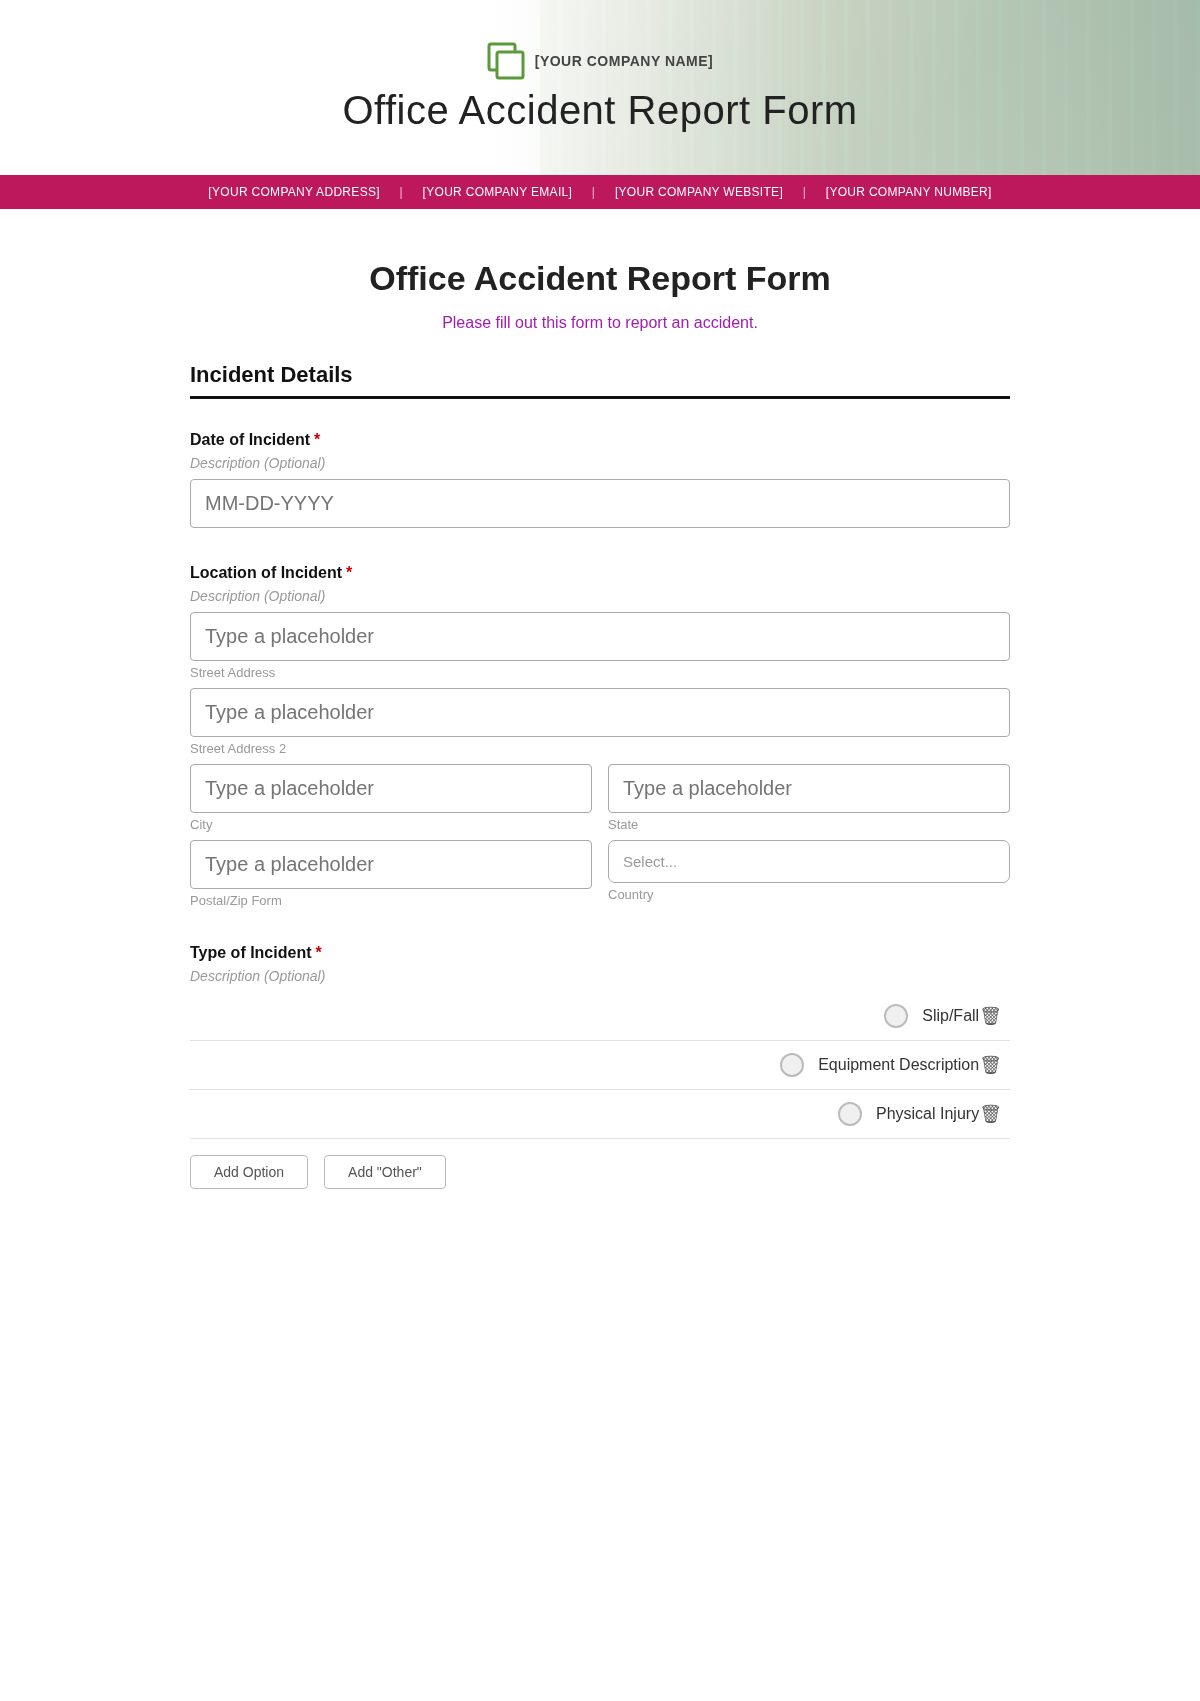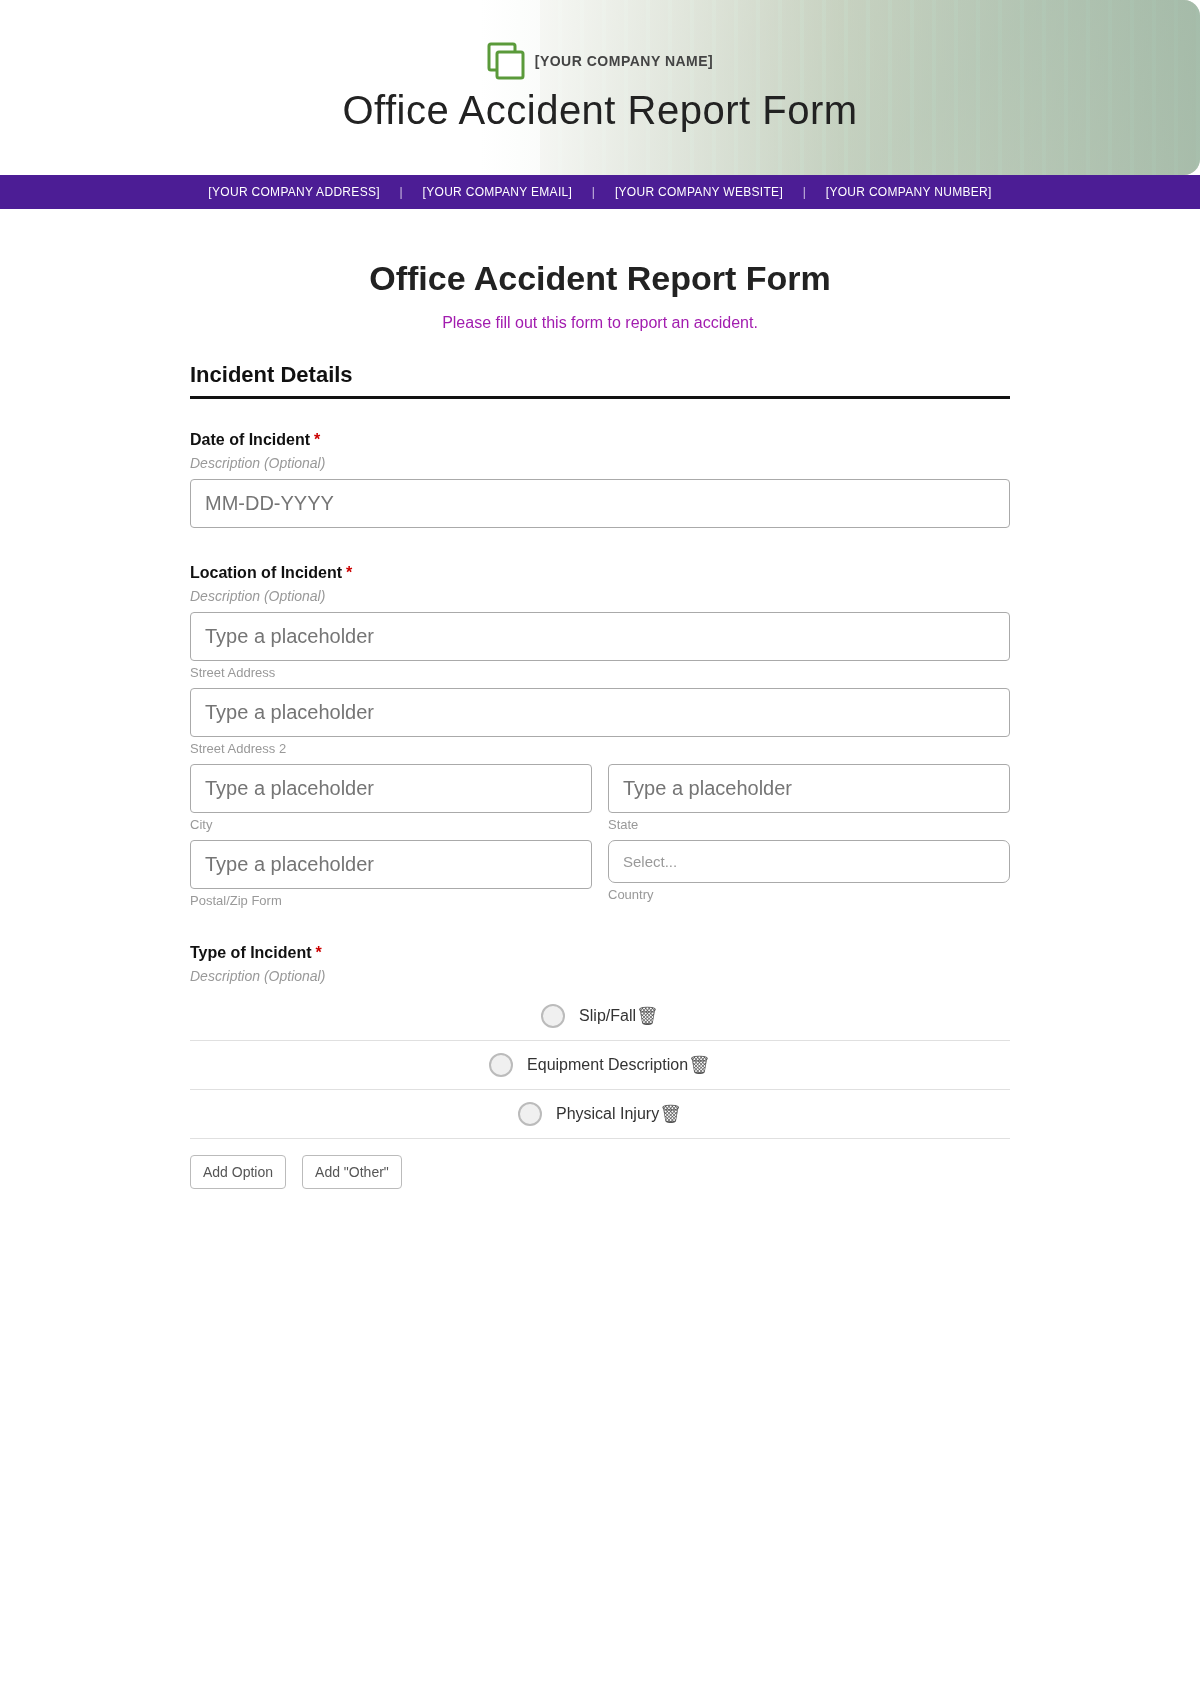--- a/index.html
+++ b/index.html
@@ -12,21 +12,20 @@
     }
 
     
     .header {
       position: relative;
       height: 175px;
       overflow: hidden;
       display: flex;
       align-items: center;
       justify-content: center;
-      border-radius: 16px;
     }
     .header-bg {
       position: absolute;
       top: 0; left: 0; right: 0; bottom: 0;
       background: linear-gradient(to right, rgba(255,255,255,0.95) 40%, rgba(200,220,200,0.5) 70%, rgba(150,180,160,0.7) 100%);
       z-index: 1;
     }
     .header-bg-img {
       position: absolute;
       top: 0; right: 0;
@@ -72,21 +71,21 @@
     }
     .page-main-title {
       font-size: 40px;
       font-weight: 400;
       color: #222;
       letter-spacing: 0.5px;
     }
 
     
     .green-bar {
-      background-color: #4c1d95;
+      background-color: #be185d;
       padding: 10px 9px;
       text-align: center;
       font-size: 12px;
       color: #fff;
       letter-spacing: 0.3px;
     }
     .green-bar span {
       margin: 0 12px;
     }
     .green-bar .sep {
@@ -172,21 +171,21 @@
       flex: 1;
     }
     .address-row .address-col.half {
       flex: 1;
     }
 
     
     .radio-option {
       display: flex;
       align-items: center;
-      justify-content: center;
+      justify-content: flex-end;
       padding: 12px 8px;
       border-bottom: 1px solid #e0e0e0;
     }
     .radio-option:last-child {
       border-bottom: none;
     }
     .radio-left {
       display: flex;
       align-items: center;
       gap: 14px;
@@ -209,21 +208,21 @@
       cursor: pointer;
     }
 
     
     .add-buttons-row {
       display: flex;
       gap: 16px;
       margin-top: 16px;
     }
     .add-btn {
-      padding: 8px 12px;
+      padding: 8px 23px;
       border: 1.5px solid #bbb;
       border-radius: 4px;
       background: #fff;
       font-size: 14px;
       color: #555;
       cursor: pointer;
     }
 
     
     .field-select {

